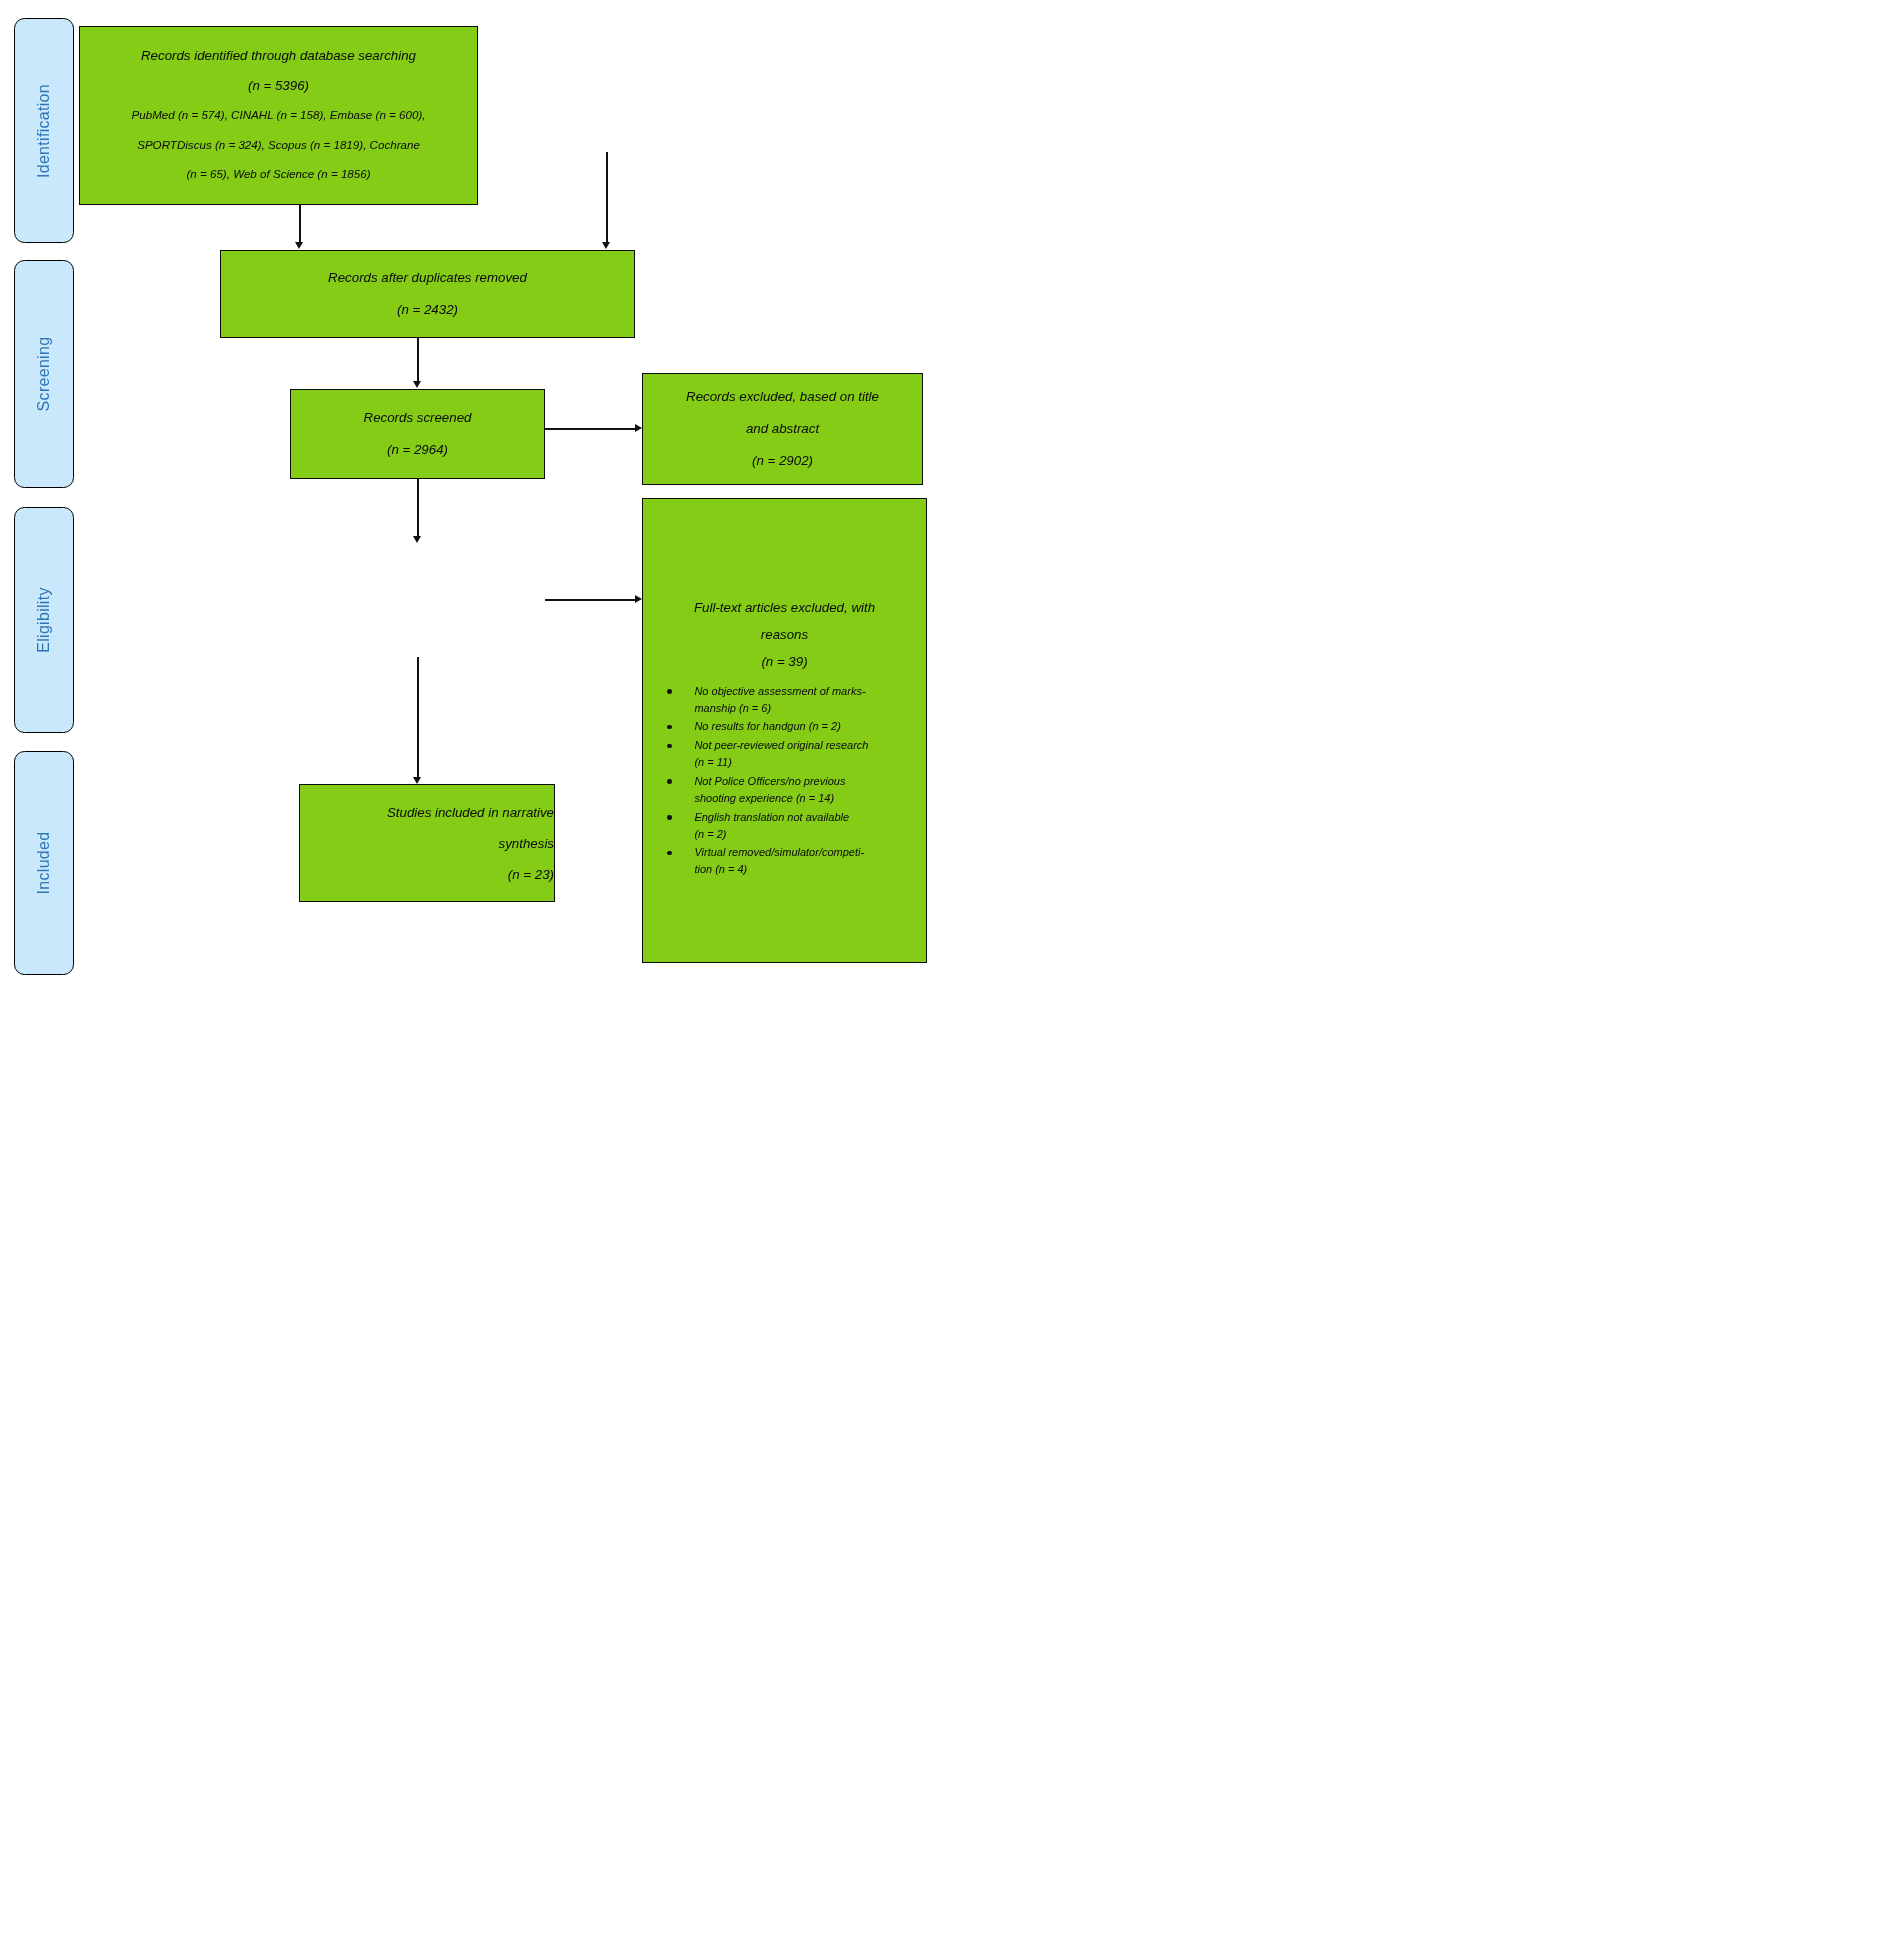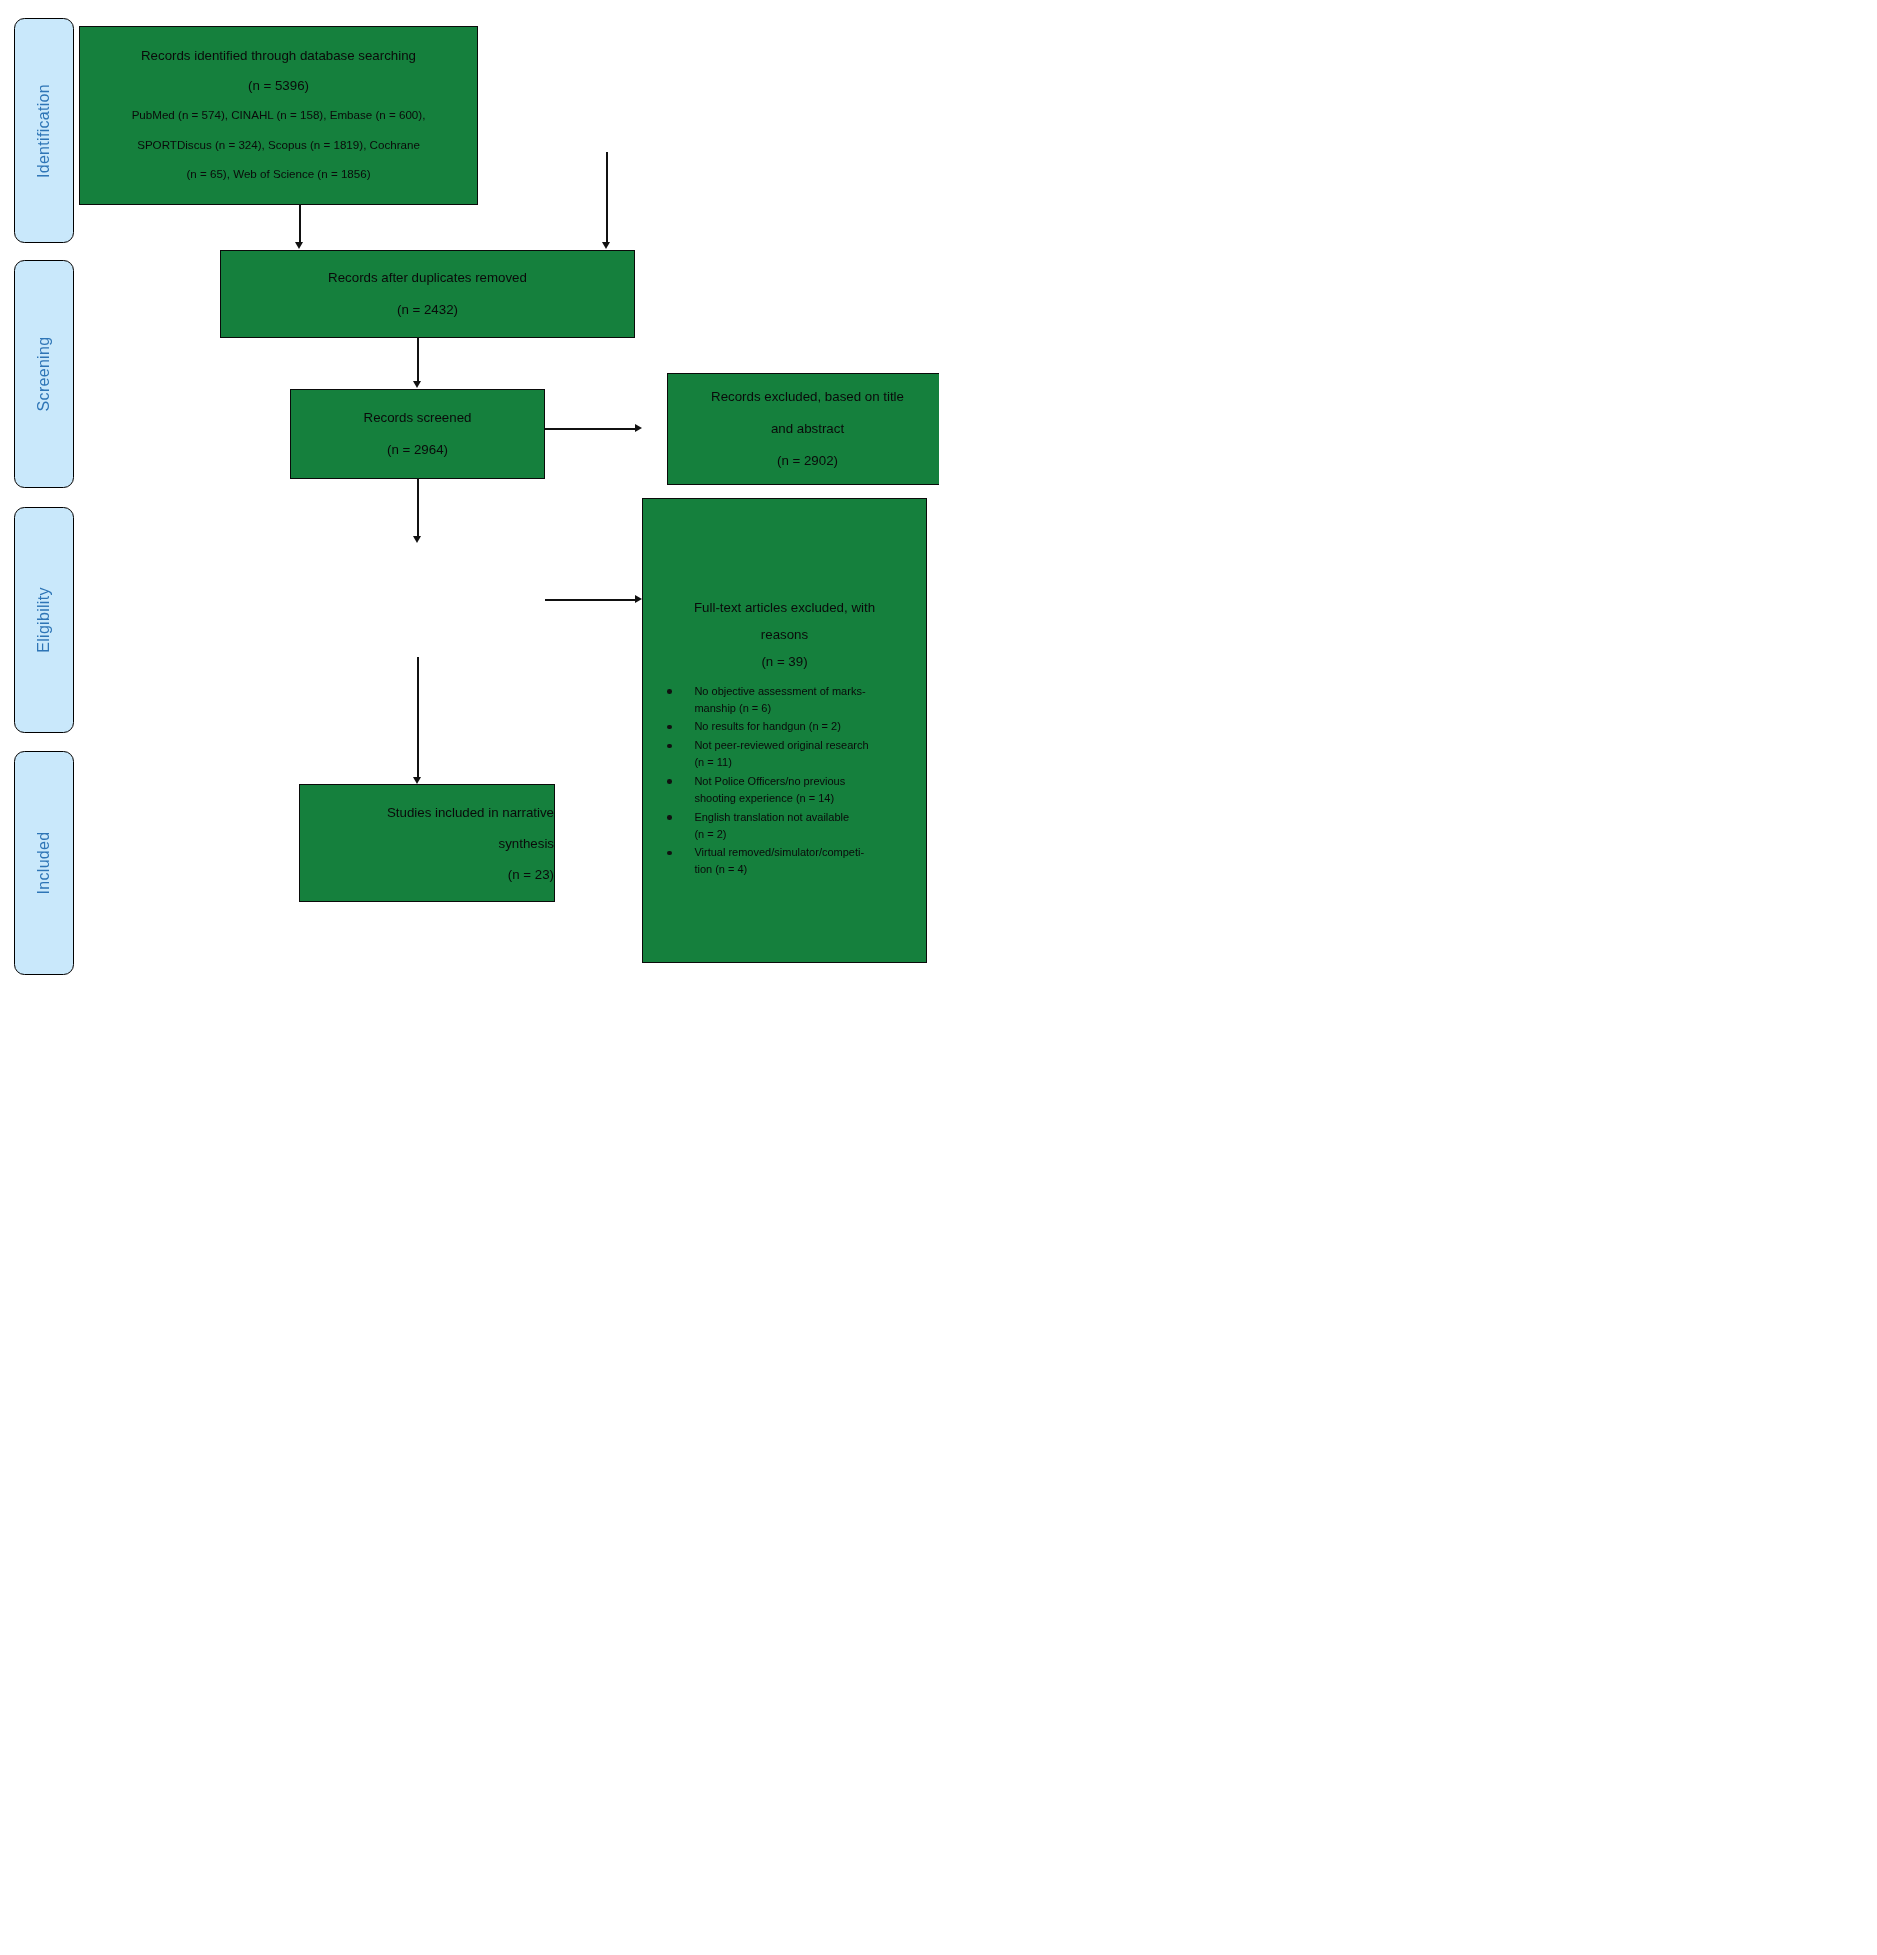--- a/index.html
+++ b/index.html
@@ -5,22 +5,22 @@
   html,body{margin:0;padding:0;background:#ffffff;}
   body{font-family:"Liberation Sans", sans-serif;color:#0a0a0a;}
   .canvas{position:relative;width:939px;height:978px;background:#fff;overflow:hidden;}
 
   
   .stage{position:absolute;left:14px;width:60px;background:#c9e8fb;border:1.7px solid #000;
          border-radius:10.4px;display:flex;align-items:center;justify-content:center;box-sizing:border-box;}
   .stage-text{transform:rotate(-90deg);white-space:nowrap;font-size:16px;color:#2e75b6;letter-spacing:0.3px;}
 
   
-  .box{position:absolute;background:#15803d;border:1.7px solid #0a0a0a;box-sizing:border-box;
-       display:flex;flex-direction:column;align-items:center;justify-content:center;text-align:center;}
+  .box{position:absolute;background:#84cc16;border:1.7px solid #0a0a0a;box-sizing:border-box;
+       display:flex;flex-direction:column;align-items:center;justify-content:center;text-align:center;font-style:italic;}
   .ln{display:block;font-size:13.3px;line-height:30px;}
   .lnA{line-height:29.5px;}
   .lnC{line-height:32px;}
   .lnF{line-height:31px;}
   .t2{font-size:11.6px;line-height:29.5px;}
 
   
   .box.topalign{justify-content:center;padding-top:12.7px;}
   .ghead .ln{line-height:27px;}
   .reasons{list-style:none;margin:8px 0 0 0;padding:0 10.4px 0 17.4px;text-align:left;width:100%;box-sizing:border-box;}
@@ -64,21 +64,21 @@
   <div class="box" style="left:220px;top:250px;width:415px;height:88px;">
     <span class="ln lnC">Records after duplicates removed</span>
     <span class="ln lnC">(n = 2432)</span>
   </div>
 
   <div class="box" style="left:290px;top:389px;width:255px;height:90px;">
     <span class="ln lnC">Records screened</span>
     <span class="ln lnC">(n = 2964)</span>
   </div>
 
-  <div class="box" style="left:667px;top:373px;width:281px;height:112px;">
+  <div class="box" style="left:642px;top:373px;width:281px;height:112px;">
     <span class="ln lnC">Records excluded, based on title</span>
     <span class="ln lnC">and abstract</span>
     <span class="ln lnC">(n = 2902)</span>
   </div>
 
 
   <div class="box topalign" style="left:642px;top:498px;width:285px;height:465px;">
     <div class="ghead">
       <span class="ln">Full-text articles excluded, with</span>
       <span class="ln">reasons</span>

